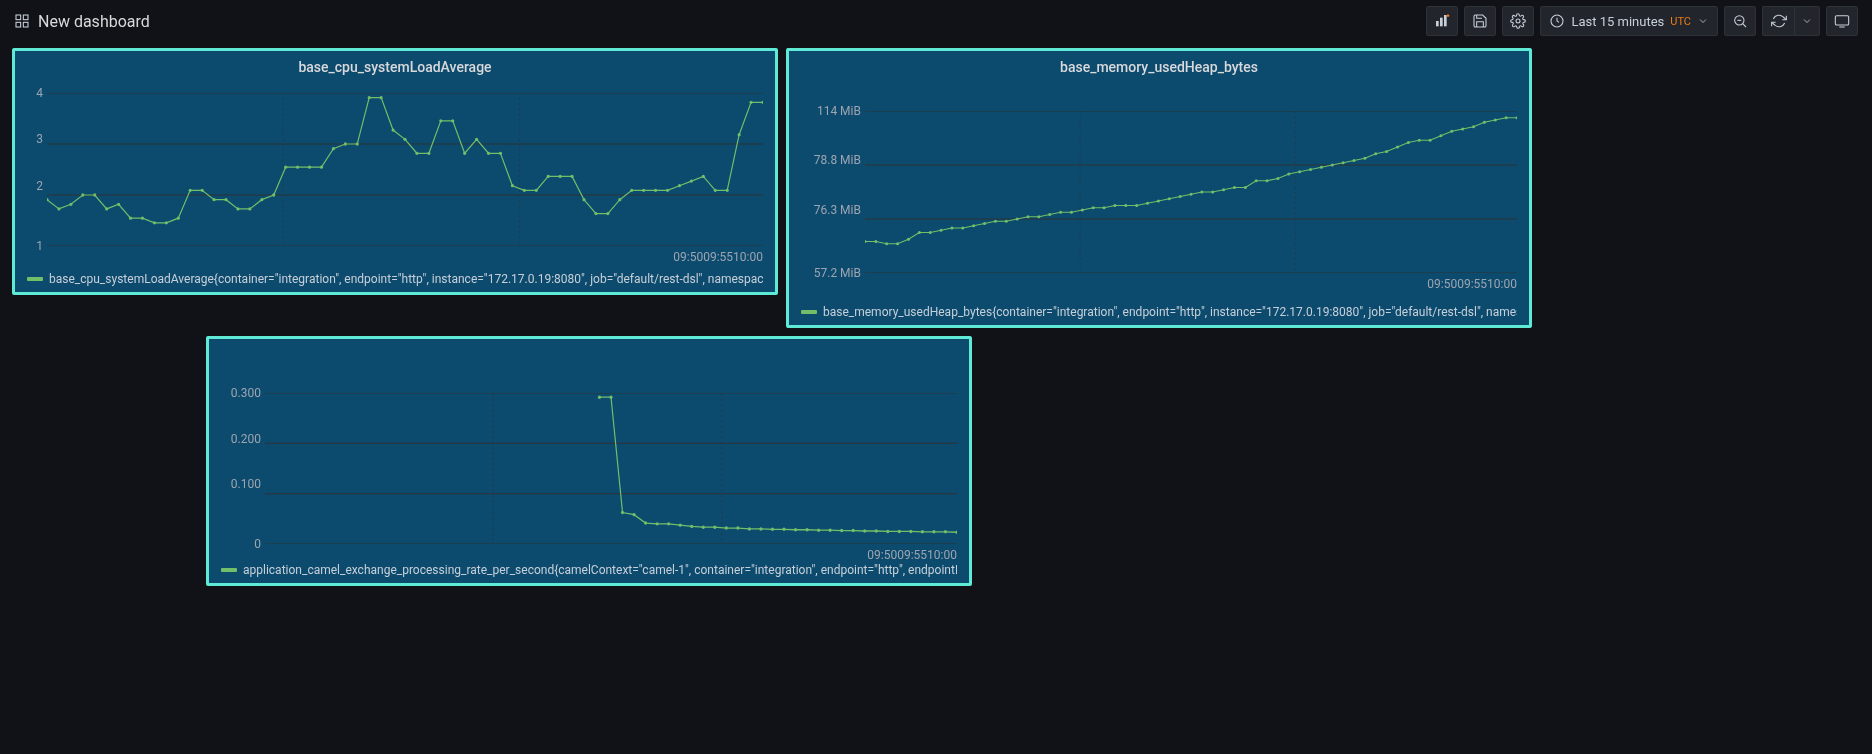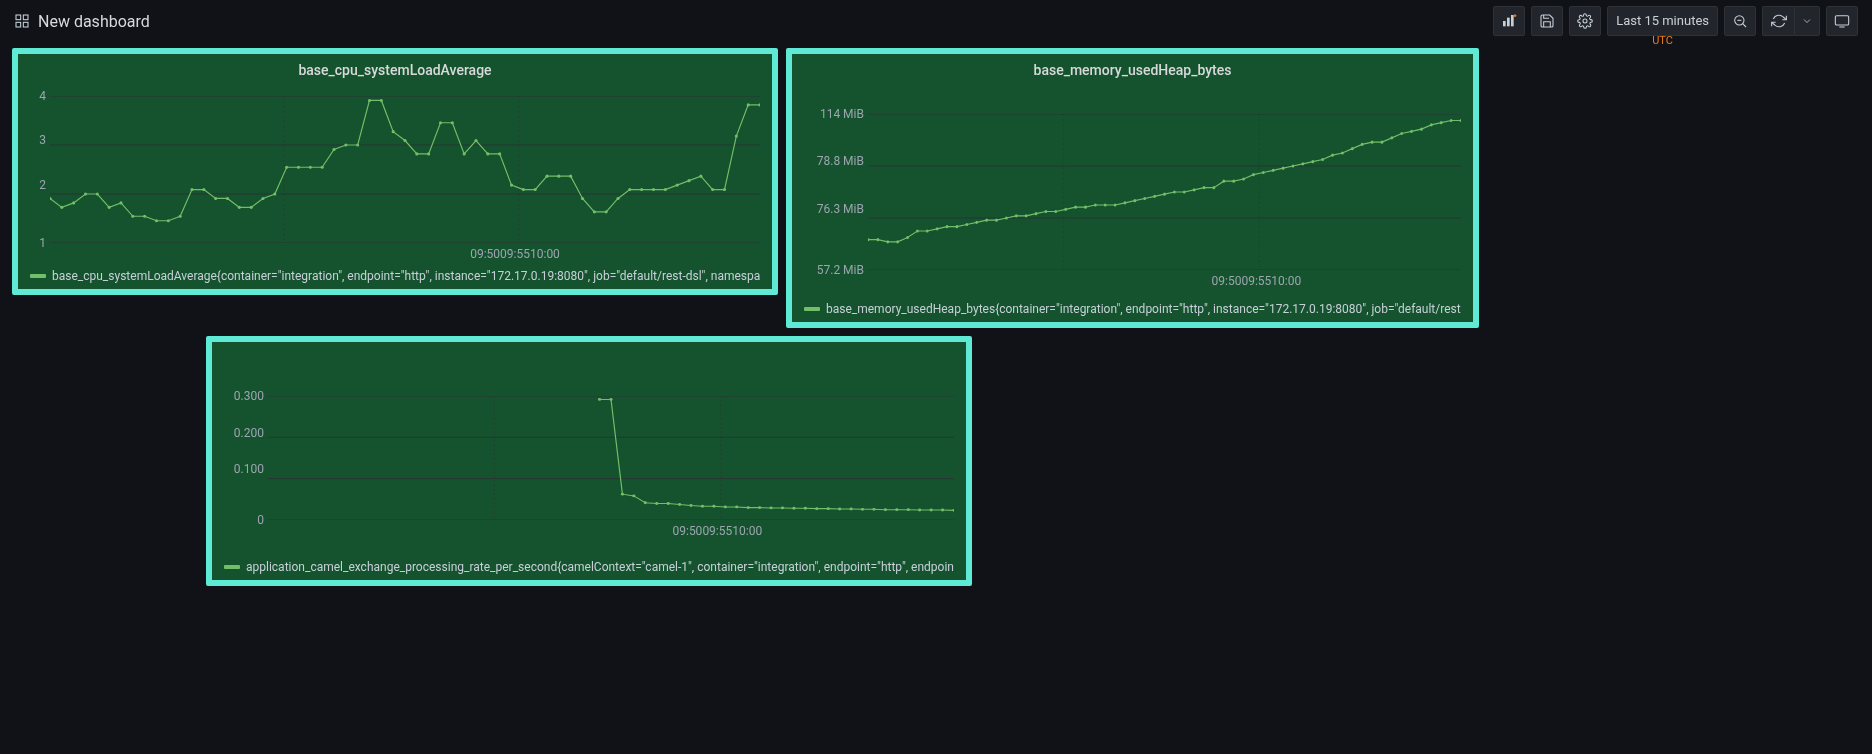--- a/index.html
+++ b/index.html
@@ -37,37 +37,36 @@
   .icon-btn.add-panel { background: #22252b; }
   .time-picker {
     display: flex; align-items: center; gap: 6px;
     height: 30px; padding: 0 8px;
     background: #22252b;
     border: 1px solid #2c3235;
     border-radius: 2px;
     color: #c7d0d9;
     cursor: pointer;
     font-size: 13px;
-    flex-direction: column;
   }
   .utc-badge { color: #eb7b18; font-size: 11px; font-weight: 400; }
   .refresh-group { display: flex; }
   .refresh-group .icon-btn:first-child { border-top-right-radius: 0; border-bottom-right-radius: 0; border-right: none; }
   .refresh-group .icon-btn:last-child { border-top-left-radius: 0; border-bottom-left-radius: 0; min-width: 18px; }
 
   
   .dash {
     padding: 6px 12px;
     display: flex;
     flex-wrap: wrap;
     gap: 8px;
   }
   .panel {
-    background: #14532d;
-    border: 6px solid #5eead4;
+    background: #0c4a6e;
+    border: 3px solid #5eead4;
     border-radius: 2px;
     position: relative;
     overflow: hidden;
   }
   .panel-title {
     text-align: center;
     font-size: 14px;
     color: #d8d9da;
     padding: 8px 0 4px;
     font-weight: 500;
@@ -117,33 +116,33 @@
     top: 0;
     right: 0;
     bottom: 0;
   }
   .x-labels {
     position: absolute;
     left: 0;
     right: 0;
     bottom: -18px;
     display: flex;
-    justify-content: center;
+    justify-content: flex-end;
     font-size: 12px;
     color: #9da5b0;
   }
   svg { display: block; }
   .grid-line { stroke: #2c3235; stroke-width: 1; }
   .grid-line-v { stroke: #2c3235; stroke-width: 1; stroke-dasharray: 2 3; opacity: 0.6; }
   .data-line { stroke: #73bf69; stroke-width: 1.2; fill: none; }
   .data-pt { fill: #73bf69; }
 
   
   #panel-cpu { width: 766px; height: 247px; }
-  #panel-mem { width: 693px; height: 280px; }
+  #panel-mem { width: 746px; height: 280px; }
   #panel-rate { width: 766px; height: 250px; margin-left: 194px; }
 
   
   svg.ico { width: 16px; height: 16px; stroke: #c7d0d9; stroke-width: 1.6; fill: none; }
 </style>
 </head>
 <body>
 
 <div class="toolbar">
   <div class="tb-left">
@@ -403,21 +402,21 @@
         </div>
       </div>
     </div>
     <div class="legend-row">
       <span class="legend-swatch"></span>
       <span>base_memory_usedHeap_bytes{container="integration", endpoint="http", instance="172.17.0.19:8080", job="default/rest-dsl", namespace="default", pod="rest-</span>
     </div>
   </div>
 
   <div id="panel-rate" class="panel">
-    <div class="chart" style="top:54px;bottom:60px;">
+    <div class="chart" style="top:54px;bottom:39px;">
       <div class="y-labels" style="width:40px">
         <span>0.300</span>
           <span>0.200</span>
           <span>0.100</span>
           <span>0</span>
       </div>
       <div class="plot" style="left:44px;">
         <svg id="svg-rate" width="100%" height="100%" preserveAspectRatio="none" viewBox="0 0 700 140">
             <line class="grid-line" x1="0" y1="0" x2="700" y2="0"></line>
             <line class="grid-line" x1="0" y1="46.666666666666664" x2="700" y2="46.666666666666664"></line>

